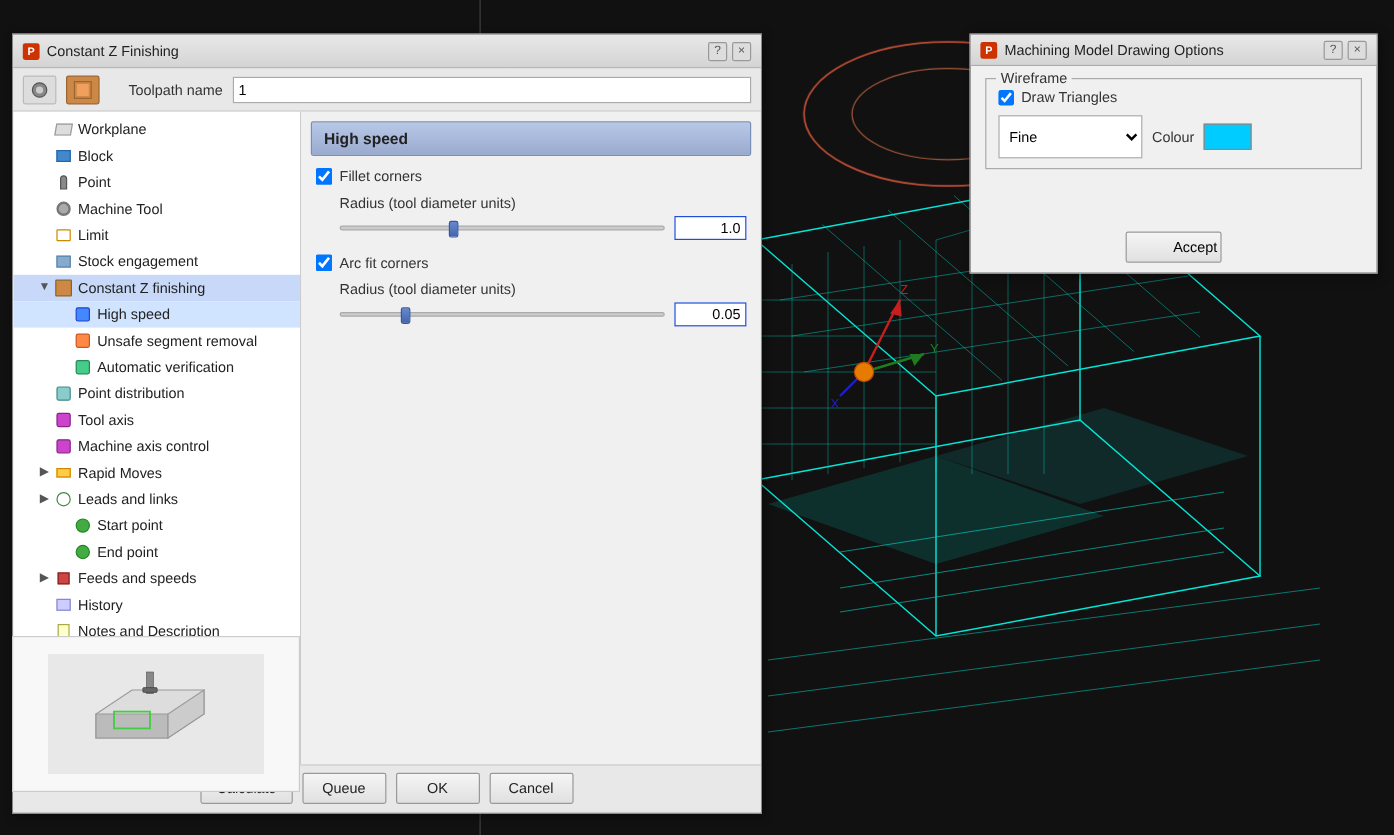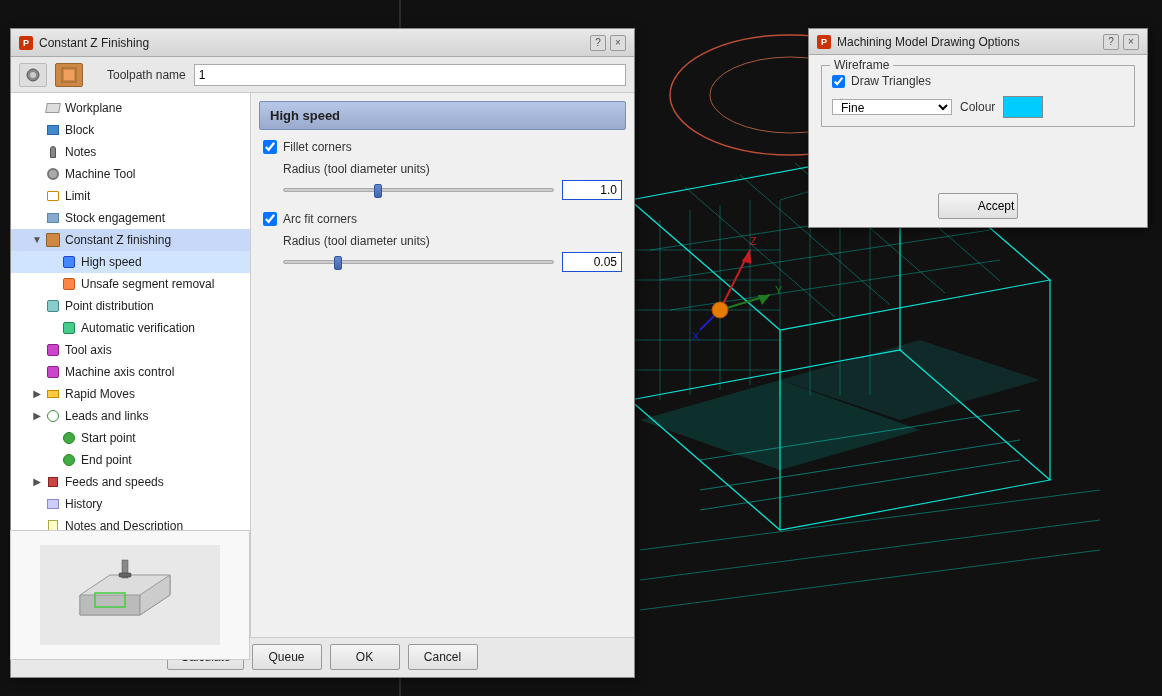--- a/index.html
+++ b/index.html
@@ -483,21 +483,21 @@
     }
 
     .fine-row {
       display: flex;
       align-items: center;
       gap: 8px;
       margin-top: 4px;
     }
 
     .fine-select {
-      height: 16px;
+      height: 36px;
       border: 1px solid #aaa;
       background: white;
       font-size: 12px;
       padding: 0 4px;
       width: 120px;
     }
 
     .colour-label {
       font-size: 12px;
       color: #333;
@@ -663,21 +663,21 @@
         <span class="tree-icon">
             <div class="icon-box"></div>
           </span>
         <span>Block</span>
       </div>
       <div class="tree-item tree-indent-1">
         <span class="tree-expand"></span>
         <span class="tree-icon">
             <div class="icon-tool"></div>
           </span>
-        <span>Notes</span>
+        <span>Point</span>
       </div>
       <div class="tree-item tree-indent-1">
         <span class="tree-expand"></span>
         <span class="tree-icon">
             <div class="icon-gear"></div>
           </span>
         <span>Machine Tool</span>
       </div>
       <div class="tree-item tree-indent-1">
         <span class="tree-expand"></span>
@@ -707,33 +707,33 @@
           </span>
         <span>High speed</span>
       </div>
       <div class="tree-item tree-indent-2">
         <span class="tree-expand"></span>
         <span class="tree-icon">
             <div class="icon-unsafe"></div>
           </span>
         <span>Unsafe segment removal</span>
       </div>
+      <div class="tree-item tree-indent-2">
+        <span class="tree-expand"></span>
+        <span class="tree-icon">
+            <div class="icon-auto"></div>
+          </span>
+        <span>Automatic verification</span>
+      </div>
       <div class="tree-item tree-indent-1">
         <span class="tree-expand"></span>
         <span class="tree-icon">
             <div class="icon-point-dist"></div>
           </span>
         <span>Point distribution</span>
-      </div>
-      <div class="tree-item tree-indent-2">
-        <span class="tree-expand"></span>
-        <span class="tree-icon">
-            <div class="icon-auto"></div>
-          </span>
-        <span>Automatic verification</span>
       </div>
       <div class="tree-item tree-indent-1">
         <span class="tree-expand"></span>
         <span class="tree-icon">
             <div class="icon-axis"></div>
           </span>
         <span>Tool axis</span>
       </div>
       <div class="tree-item tree-indent-1">
         <span class="tree-expand"></span>

